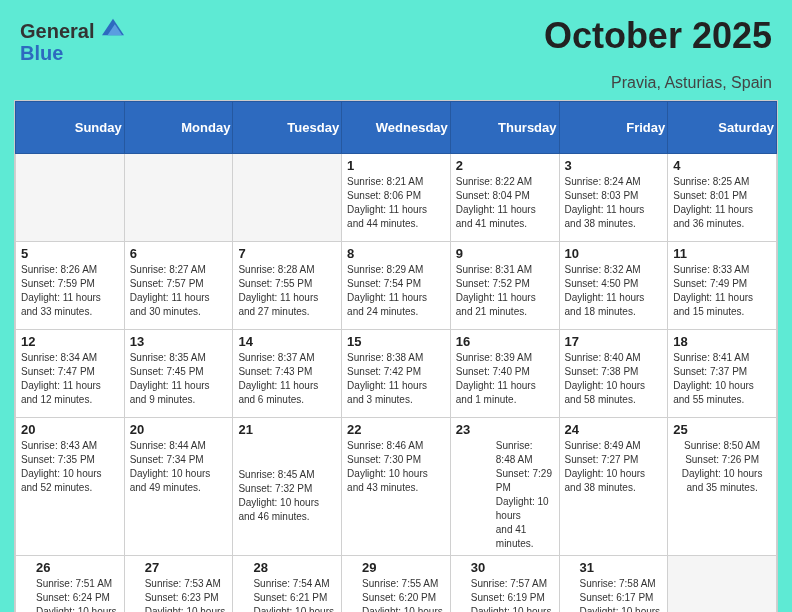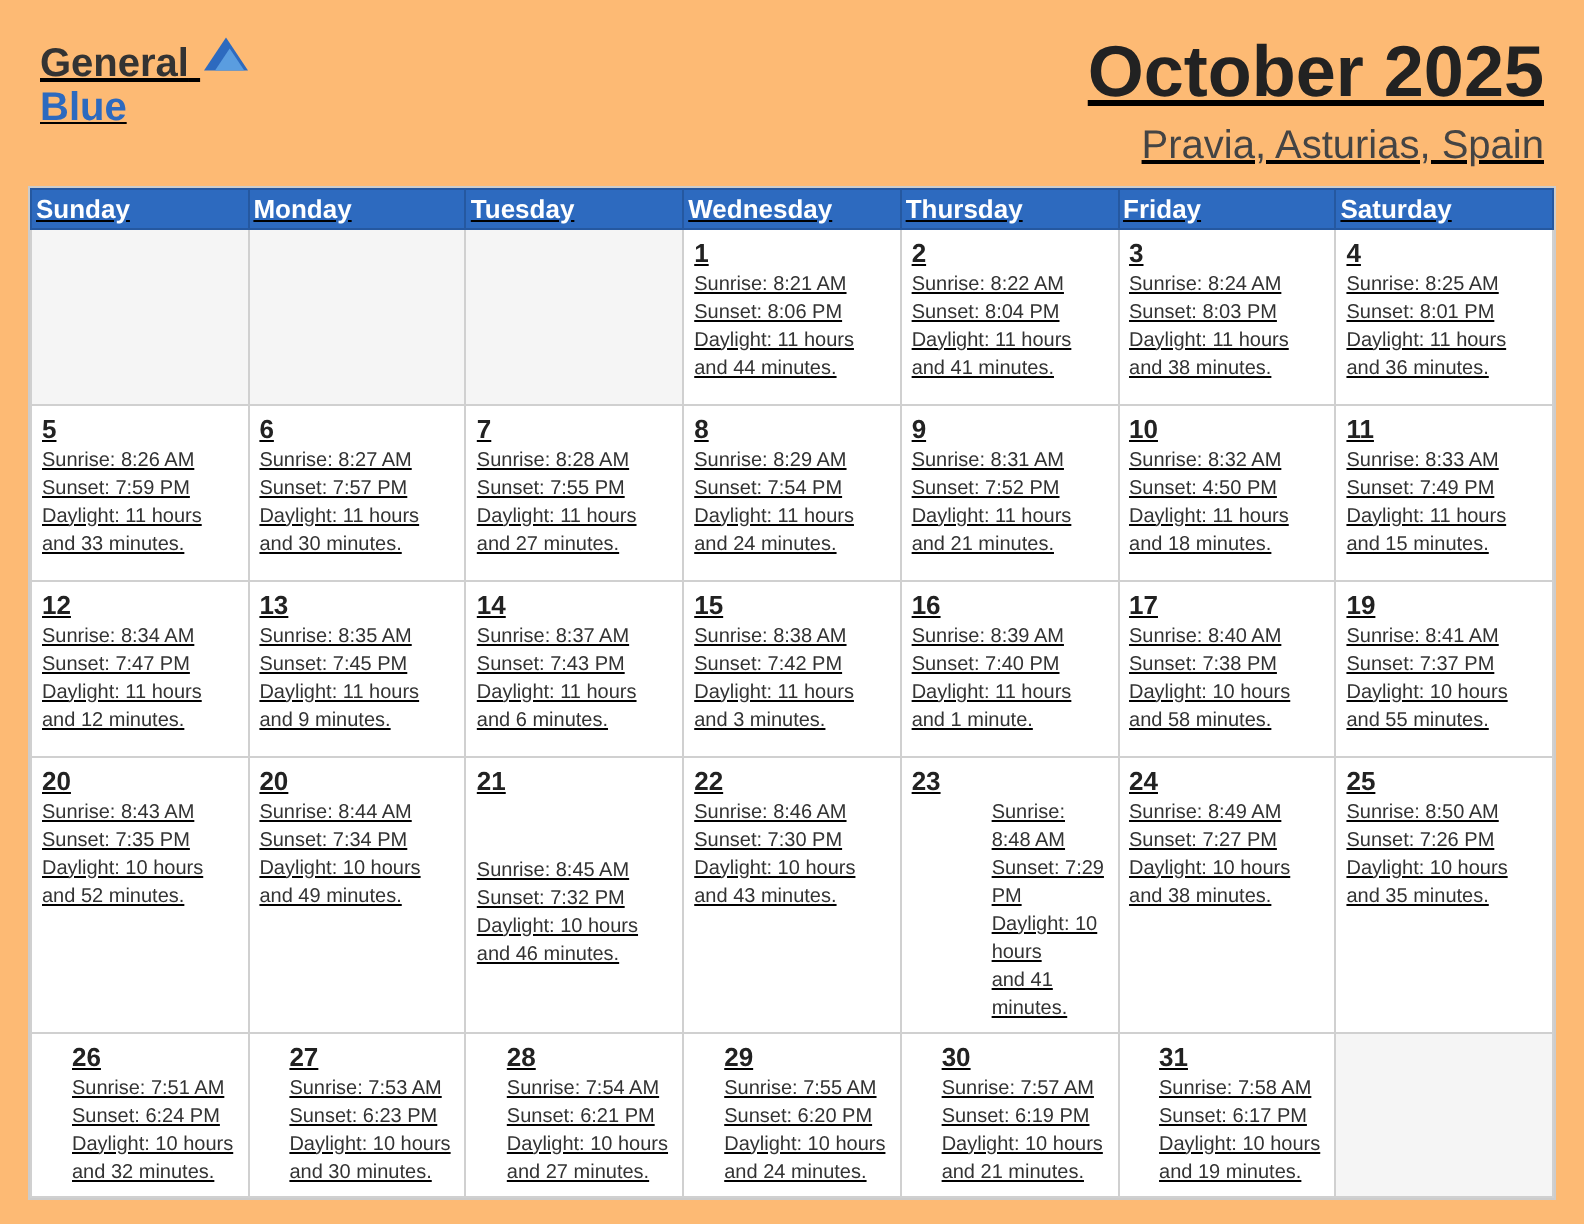--- a/index.html
+++ b/index.html
@@ -6,23 +6,22 @@
     body {
       width: 792px;
       height: 612px;
       font-family: Arial, sans-serif;
       background: #fff;
       overflow: hidden;
     }
     .page {
       width: 792px;
       height: 612px;
-      background: #fdba74;
+      background: #5eead4;
       position: relative;
-      text-decoration: underline;
     }
     .header {
       display: flex;
       justify-content: space-between;
       align-items: flex-start;
       padding: 16px 20px 8px 20px;
     }
     .logo {
       display: flex;
       align-items: center;
@@ -42,40 +41,40 @@
     .title-block {
       text-align: right;
     }
     .month-title {
       font-size: 36px;
       font-weight: bold;
       color: #222;
       line-height: 1.1;
     }
     .location {
-      font-size: 20px;
+      font-size: 16px;
       color: #444;
-      margin-top: 6px;
+      margin-top: 18px;
     }
     .calendar {
       margin: 0 14px;
       border: 1px solid #ccc;
       border-collapse: collapse;
       width: calc(792px - 28px);
     }
     .calendar table {
       width: 100%;
       border-collapse: collapse;
       table-layout: fixed;
     }
     .day-header {
       background: #2d6abf;
       color: #fff;
-      text-align: left;
-      padding: 2px 2px;
+      text-align: right;
+      padding: 18px 2px;
       font-size: 13px;
       font-weight: bold;
       border: 1px solid #2558a0;
     }
     .cal-cell {
       vertical-align: top;
       border: 1px solid #d0d0d0;
       padding: 4px 5px;
       height: 88px;
       font-size: 10.5px;
@@ -264,21 +263,21 @@
 and 1 minute.</div>
             </td>
             <td class="cal-cell">
               <span class="day-num">17</span>
               <div class="cell-text" style="white-space: pre-line;">Sunrise: 8:40 AM
 Sunset: 7:38 PM
 Daylight: 10 hours
 and 58 minutes.</div>
             </td>
             <td class="cal-cell">
-              <span class="day-num">19</span>
+              <span class="day-num">18</span>
               <div class="cell-text" style="white-space: pre-line;">Sunrise: 8:41 AM
 Sunset: 7:37 PM
 Daylight: 10 hours
 and 55 minutes.</div>
             </td>
           </tr>
           <tr>
             <td class="cal-cell">
               <span class="day-num">20</span>
               <div class="cell-text" style="white-space: pre-line;">Sunrise: 8:43 AM
@@ -316,21 +315,21 @@
             </td>
             <td class="cal-cell">
               <span class="day-num">24</span>
               <div class="cell-text" style="white-space: pre-line;">Sunrise: 8:49 AM
 Sunset: 7:27 PM
 Daylight: 10 hours
 and 38 minutes.</div>
             </td>
             <td class="cal-cell">
               <span class="day-num">25</span>
-              <div class="cell-text" style="white-space: pre-line;">Sunrise: 8:50 AM
+              <div class="cell-text" style="white-space: pre-line; text-align: center;">Sunrise: 8:50 AM
 Sunset: 7:26 PM
 Daylight: 10 hours
 and 35 minutes.</div>
             </td>
           </tr>
           <tr>
             <td class="cal-cell">
               <span class="day-num">26</span>
               <div class="cell-text" style="white-space: pre-line;">Sunrise: 7:51 AM
 Sunset: 6:24 PM

